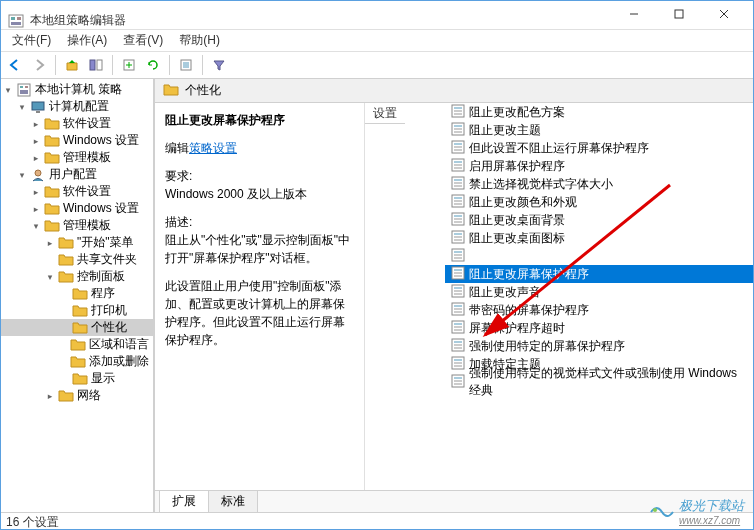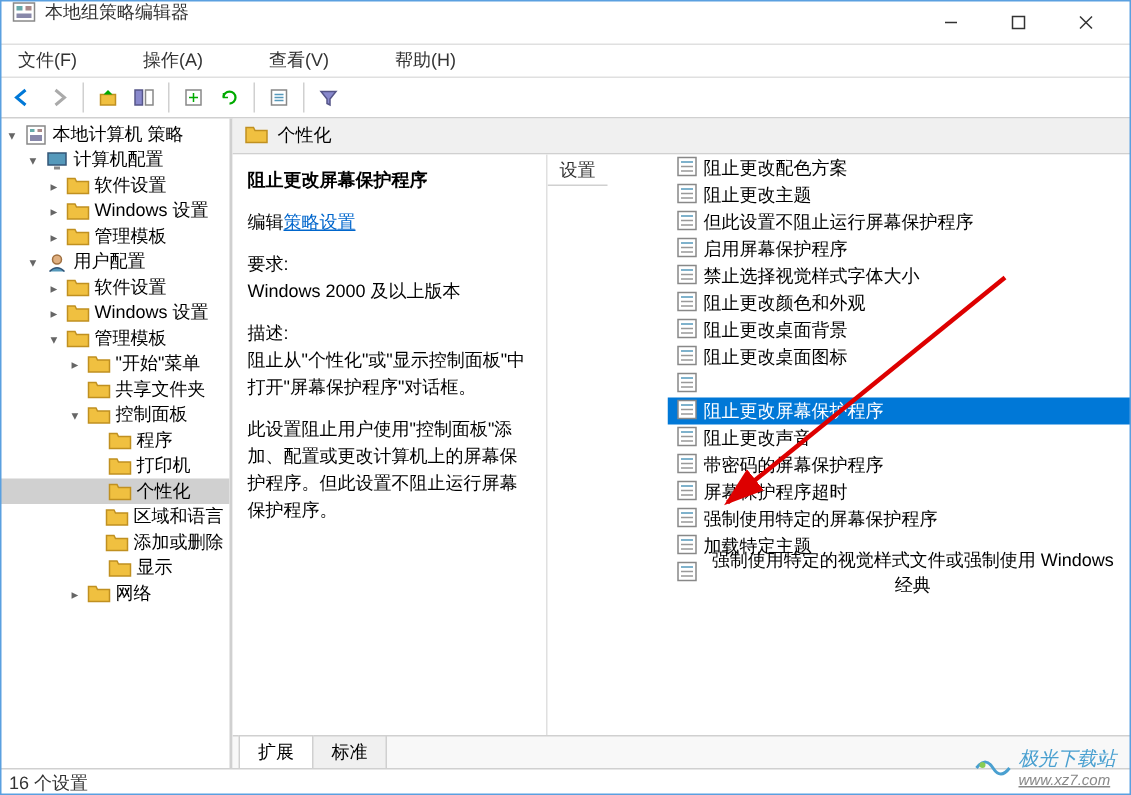--- a/index.html
+++ b/index.html
@@ -1,26 +1,26 @@
 <!DOCTYPE html>
 <html><head>
 <meta charset="utf-8">
 <style>
 * { margin: 0; padding: 0; box-sizing: border-box; font-family: "Microsoft YaHei", "Segoe UI", sans-serif; }
 body { width: 754px; height: 530px; background: #fff; font-size: 12px; overflow: hidden; position: relative; }
 
 
-.titlebar { height: 30px; display: flex; align-items: flex-start; padding: 0 8px; border-bottom: 1px solid #e0e0e0; }
+.titlebar { height: 30px; display: flex; align-items: flex-end; padding: 0 8px; border-bottom: 1px solid #e0e0e0; }
 .titlebar .app-icon { width: 16px; height: 16px; margin-right: 6px; }
 .titlebar .title { flex: 1; font-size: 12px; color: #333; }
 .titlebar .win-controls { display: flex; }
 .titlebar .win-btn { width: 45px; height: 30px; display: flex; align-items: center; justify-content: center; color: #333; }
 
 
-.menubar { height: 21px; display: flex; align-items: flex-start; padding: 0 4px; gap: 28px; }
+.menubar { height: 21px; display: flex; align-items: flex-start; padding: 0 4px; }
 .menubar .menu-item { padding: 2px 8px; font-size: 12px; color: #333; }
 
 
 .toolbar { height: 28px; display: flex; align-items: center; padding: 2px 4px; border-top: 1px solid #e0e0e0; border-bottom: 1px solid #d0d0d0; gap: 2px; }
 .toolbar .sep { width: 1px; height: 20px; background: #d0d0d0; margin: 0 3px; }
 .tbtn { width: 22px; height: 22px; display: flex; align-items: center; justify-content: center; border: 1px solid transparent; }
 
 
 .main { display: flex; height: 433px; }
 .tree-pane { width: 155px; border-right: 2px solid #d0d0d0; overflow: hidden; display: flex; flex-direction: column; }
@@ -33,21 +33,21 @@
 
 .content-pane { flex: 1; display: flex; flex-direction: column; overflow: hidden; }
 .content-header { height: 24px; background: #f0f0f0; border-bottom: 1px solid #d0d0d0; display: flex; align-items: center; padding: 0 8px; gap: 6px; }
 .content-body { flex: 1; display: flex; background: #fff; }
 .detail-pane { width: 210px; padding: 8px 10px; border-right: 1px solid #e0e0e0; font-size: 12px; line-height: 1.5; }
 .detail-pane .setting-name { font-weight: bold; margin-bottom: 10px; }
 .detail-pane .link { color: #0066cc; text-decoration: underline; cursor: pointer; }
 .detail-pane p { margin-bottom: 10px; }
 .list-pane { flex: 1; display: flex; flex-direction: row; overflow: hidden; gap: 40px; }
 .list-header { height: 21px; border-bottom: 1px solid #d0d0d0; padding: 2px 8px; font-size: 12px; color: #333; }
-.list-body { flex: 1; overflow-y: auto; overflow-x: hidden; position: relative; text-align: center; }
+.list-body { flex: 1; overflow-y: auto; overflow-x: hidden; position: relative; }
 .list-item { height: 18px; display: flex; align-items: center; padding: 0 6px; gap: 4px; }
 .list-item.selected { background: #0078d7; color: #fff; }
 .setting-icon { width: 14px; height: 14px; flex-shrink: 0; }
 
 .tabs { height: 22px; display: flex; align-items: flex-end; padding-left: 4px; border-top: 1px solid #d0d0d0; background: #f8f8f8; }
 .tab { padding: 2px 12px; font-size: 12px; border: 1px solid #d0d0d0; border-bottom: none; margin-right: -1px; background: #f0f0f0; position: relative; }
 .tab.active { background: #fff; z-index: 1; }
 
 .statusbar { height: 18px; border-top: 1px solid #d0d0d0; padding: 1px 6px; font-size: 12px; color: #333; }
 

